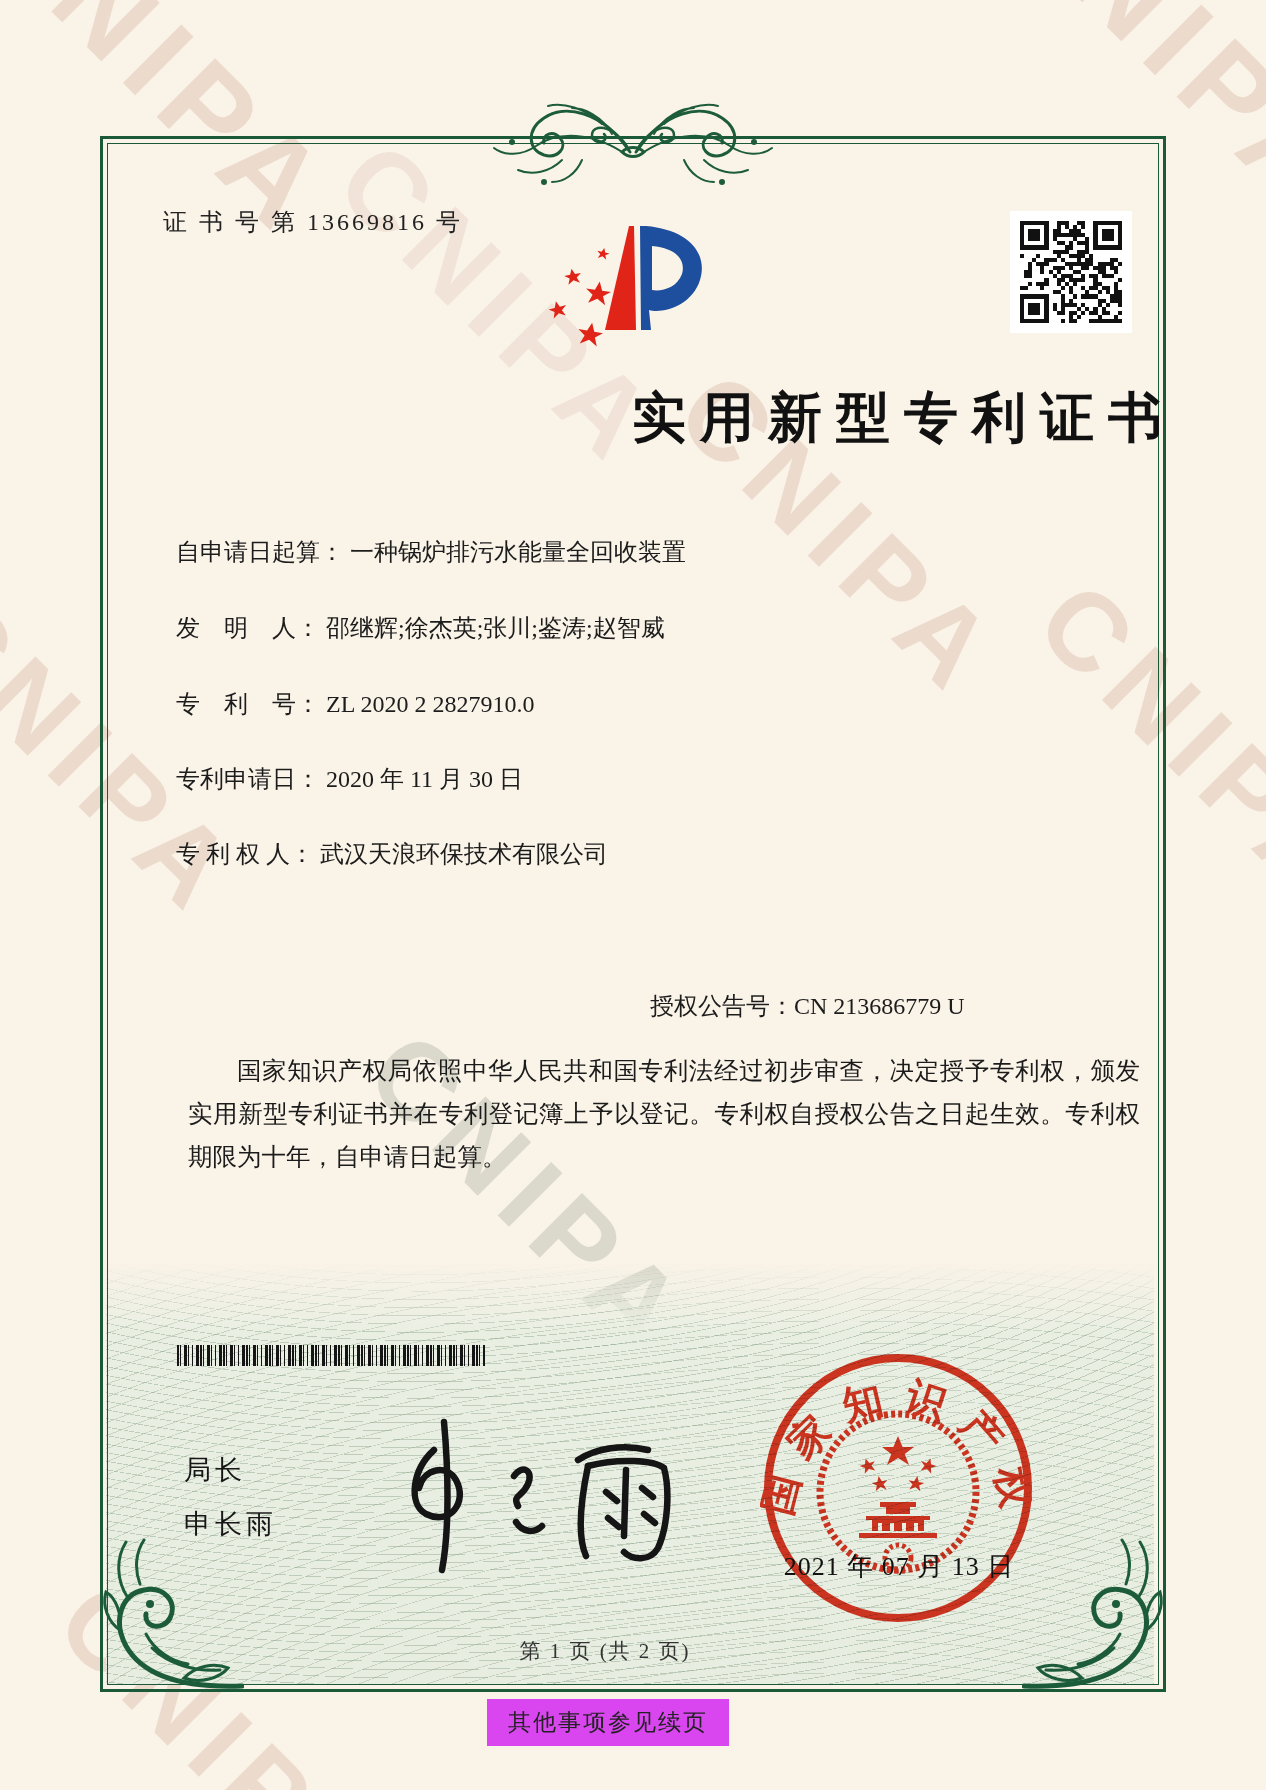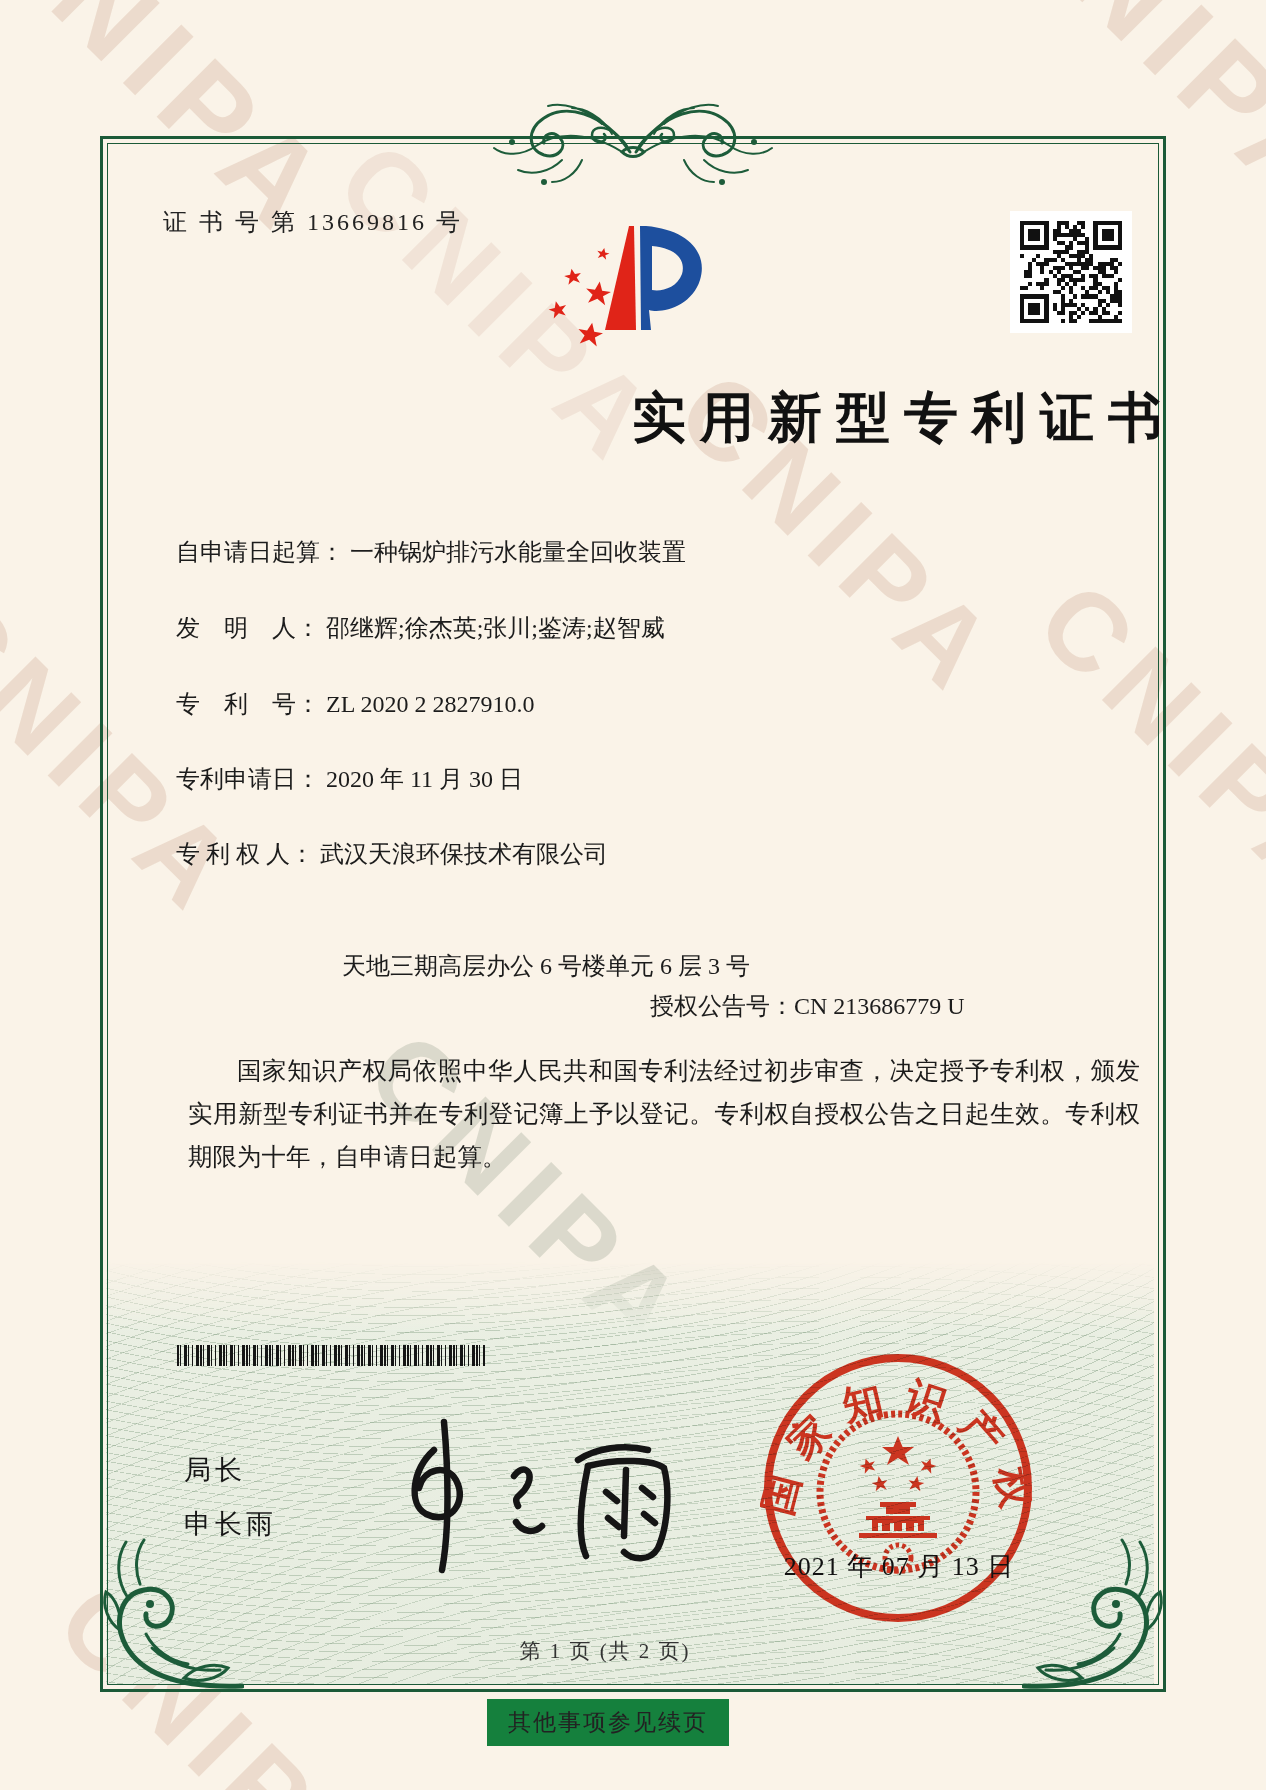--- a/index.html
+++ b/index.html
@@ -83,21 +83,21 @@
   .signature{position:absolute; left:372px; top:1408px; z-index:6;}
   
   .seal{position:absolute; left:760px; top:1350px; z-index:6; mix-blend-mode:multiply; opacity:.94;}
   .seal-date{
     position:absolute; left:770px; top:1549px; width:258px; text-align:center;
     font-size:26px; color:#111; letter-spacing:1px; z-index:7; white-space:nowrap;
   }
   
   .page-info{position:absolute; left:100px; top:1637px; width:1010px; text-align:center; font-size:21px; color:#333; letter-spacing:2px; z-index:5;}
   .continuation{
-    position:absolute; left:487px; top:1699px; width:242px; height:47px; background:#15803d;
+    position:absolute; left:487px; top:1699px; width:242px; height:47px; background:#d946ef;
     display:flex; align-items:center; justify-content:center; z-index:5;
     font-size:23px; color:#222; letter-spacing:2px;
   }
   .green{fill:none; stroke:#1d5c3a; stroke-linecap:round;}
 </style>
 </head>
 <body>
 
 <div class="page">
 
@@ -806,21 +806,20 @@
   </div>
   <div class="field" style="top:688px;">
     <span class="lab">专　利　号：</span><span class="val">ZL 2020 2 2827910.0</span>
   </div>
   <div class="field" style="top:763px;">
     <span class="lab">专利申请日：</span><span class="val">2020 年 11 月 30 日</span>
   </div>
   <div class="field" style="top:838px;">
     <span class="lab">专 利 权 人：</span><span class="val">武汉天浪环保技术有限公司</span>
   </div>
-  <div class="addr2" style="top:950px;">天地三期高层办公 6 号楼单元 6 层 3 号</div>
   <div class="grant-no" style="top:990px;">
     <span class="lab">授权公告号：</span><span class="val">CN 213686779 U</span>
   </div>
 
   <div class="body-text">
     <p>国家知识产权局依照中华人民共和国专利法经过初步审查，决定授予专利权，颁发实用新型专利证书并在专利登记簿上予以登记。专利权自授权公告之日起生效。专利权期限为十年，自申请日起算。</p>
   </div>
 
   <div class="barcode"></div>
 

